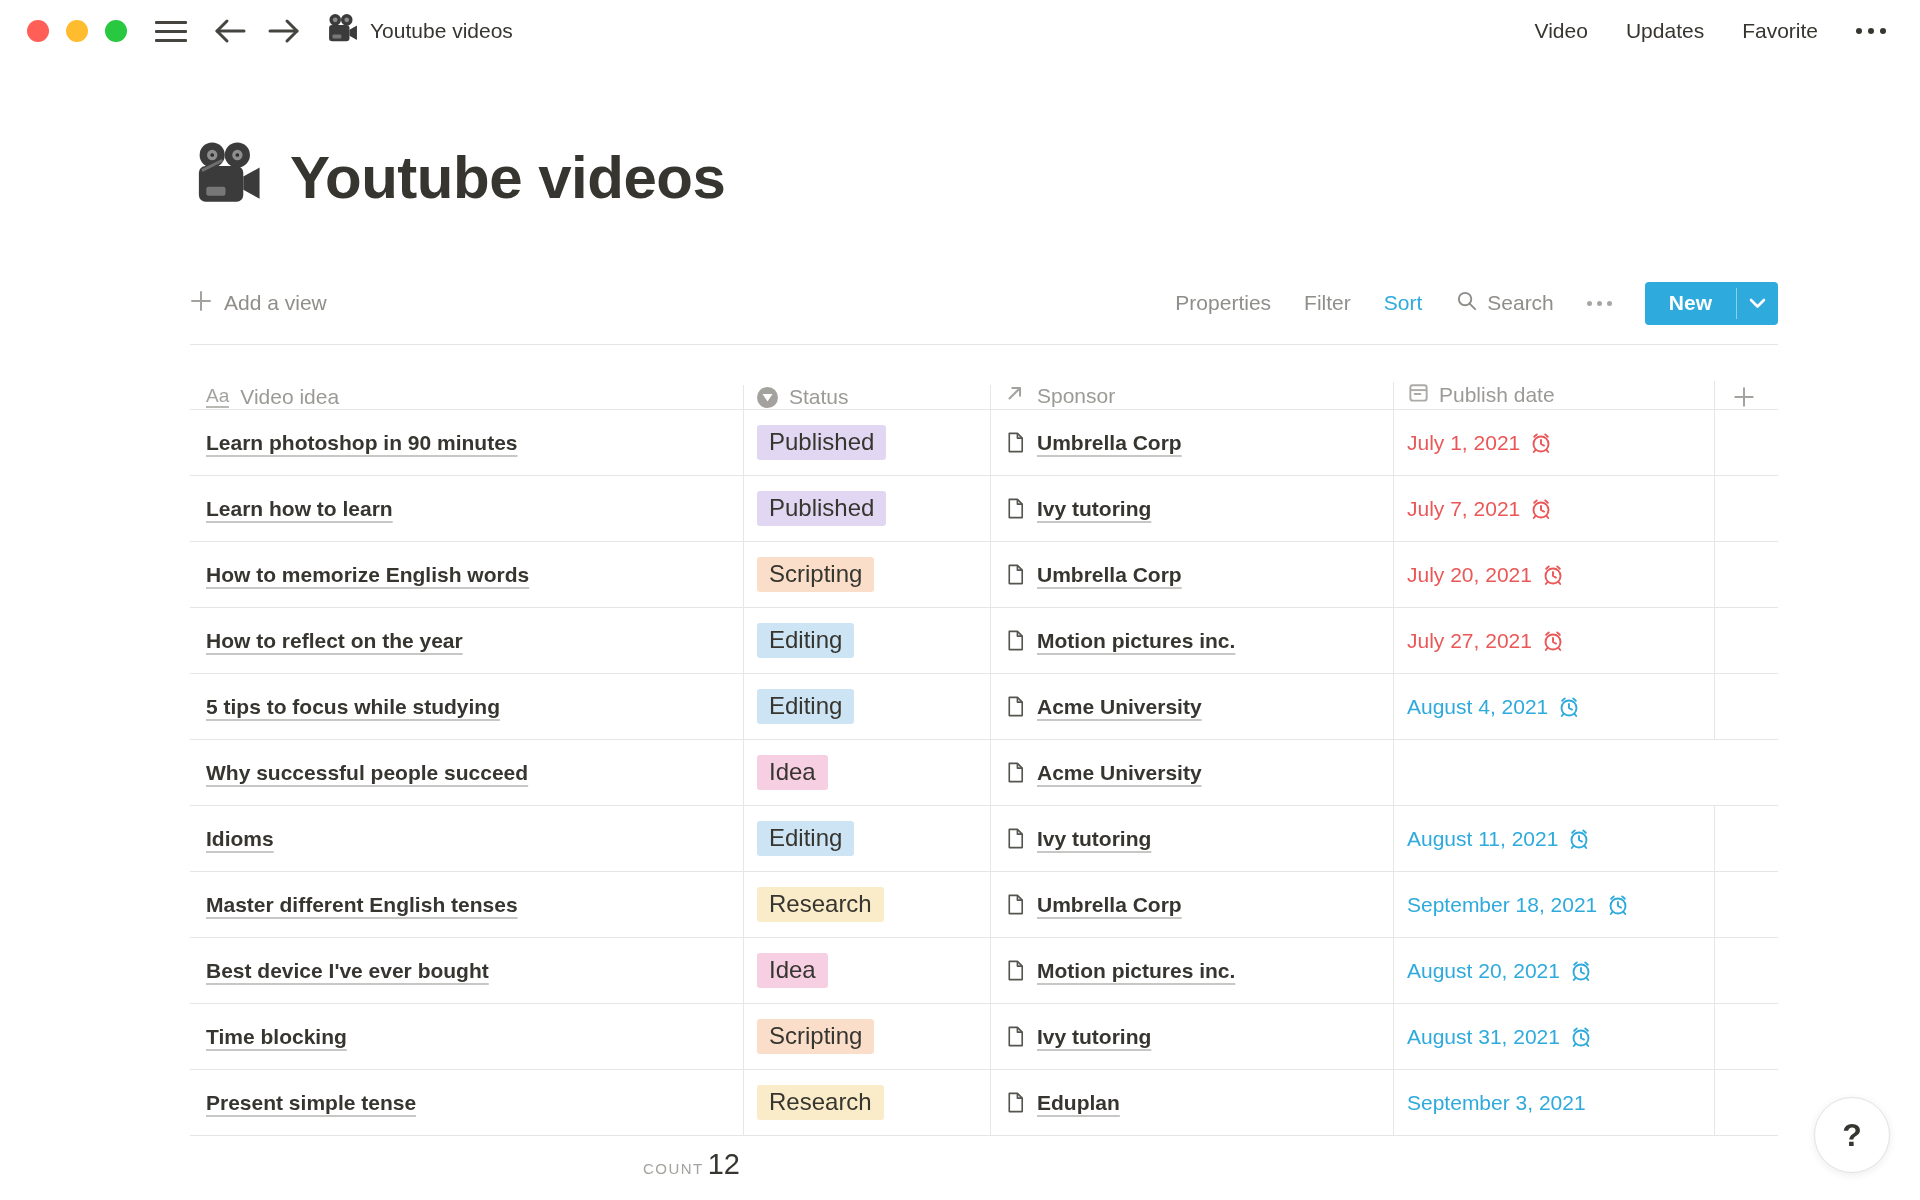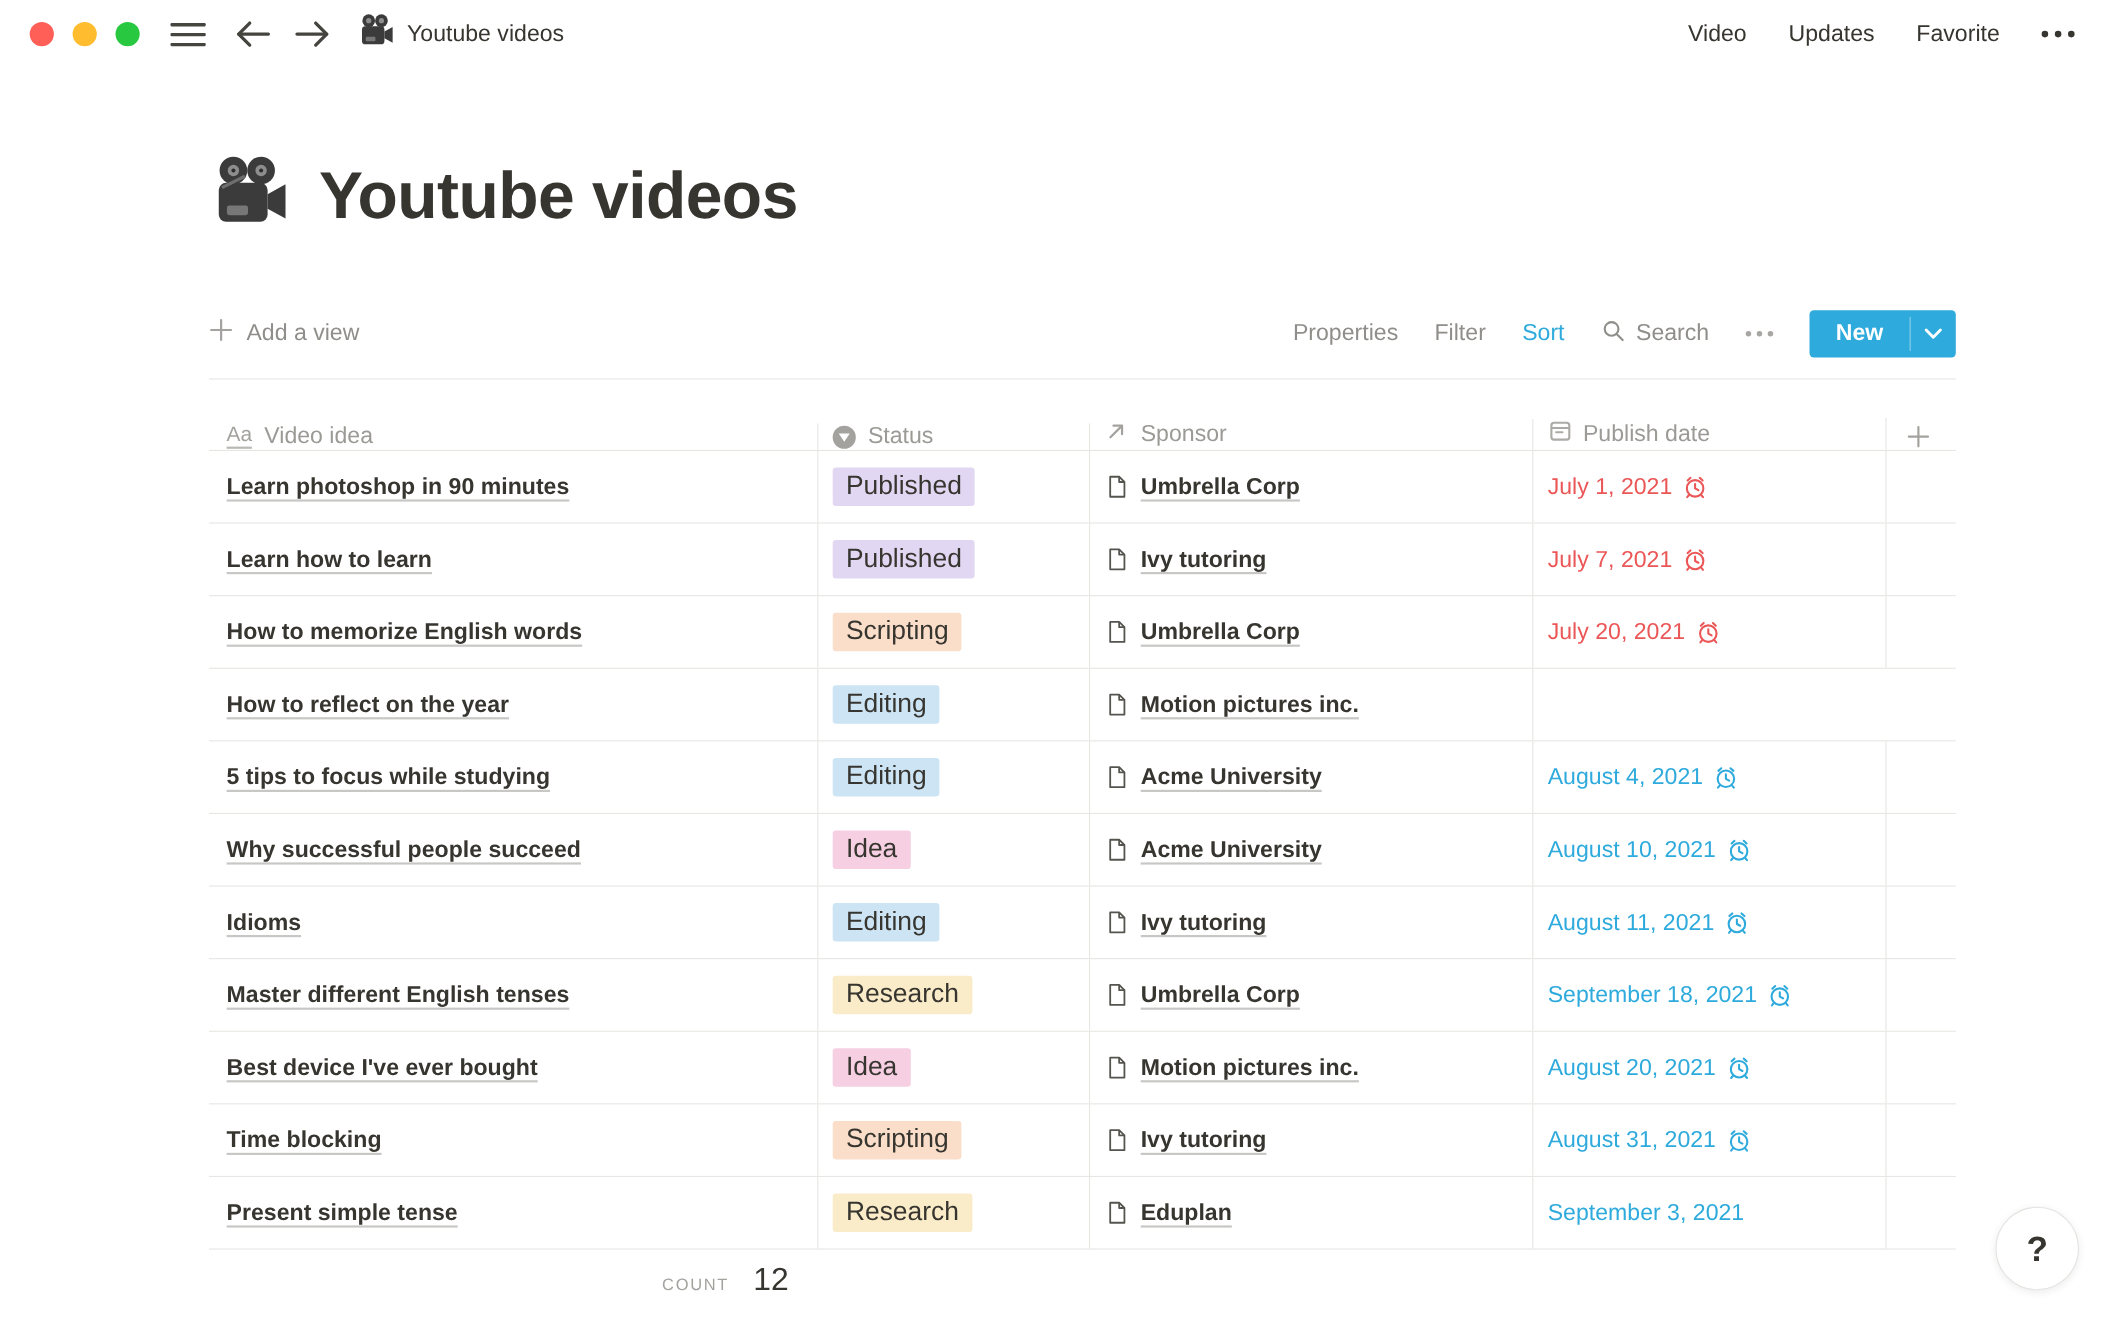--- a/index.html
+++ b/index.html
@@ -54,21 +54,21 @@
   .select-circle { width:21px; height:21px; border-radius:50%; background:#A3A29E; display:flex; align-items:center; justify-content:center; }
   .select-circle svg { display:block; }
   .linkish { font-weight:600; text-decoration:underline; text-decoration-color:rgba(55,53,47,0.28); text-decoration-thickness:1.5px; text-underline-offset:5px; }
   .badge { padding:3px 12px 4px; border-radius:3px; font-size:24px; line-height:1.2; }
   .c-sponsor .page-icon { margin-right:10px; display:flex; }
   .c-date { gap:9px; }
   .c-date .clock { display:flex; }
   .addcol { cursor:pointer; display:flex; align-items:center; padding-left:17px; }
 
   
-  .tfoot { position:absolute; left:183px; top:1148px; width:554px; display:flex; justify-content:flex-end; align-items:baseline; gap:22px; padding-right:20px; }
+  .tfoot { position:absolute; left:206px; top:1148px; width:554px; display:flex; justify-content:flex-end; align-items:baseline; gap:4px; padding-right:20px; }
   .count-label { font-size:15px; letter-spacing:1.5px; color:#A3A29E; }
   .count-value { font-size:29px; color:#37352F; }
 
   
   .help { position:absolute; left:1814px; top:1097px; width:76px; height:76px; border-radius:50%; background:#fff;
     border:1px solid #E4E3E0; box-shadow:0 2px 8px rgba(0,0,0,0.08); display:flex; align-items:center; justify-content:center;
     font-size:32px; font-weight:700; color:#37352F; cursor:pointer; }
 </style>
 </head>
 <body>
@@ -336,20 +336,33 @@
     </div>
     <div class="cell c-sponsor">
       <span class="page-icon">
         <svg width="23" height="23" viewBox="0 0 24 24" fill="none" stroke="#55544F" stroke-width="1.7" stroke-linejoin="round">
               <path d="M5.5 2.5 H14 L19 7.5 V21.5 H5.5 Z"></path>
               <path d="M14 2.5 V7.5 H19"></path>
             </svg>
       </span>
       <span class="linkish">Motion pictures inc.</span>
     </div>
+    <div class="cell c-date" style="color: rgb(235, 87, 87);">
+      <span>July 27, 2021</span>
+      <span class="clock">
+        <svg width="24" height="24" viewBox="0 0 24 24" fill="none" stroke="currentColor" stroke-width="1.9" stroke-linecap="round" stroke-linejoin="round">
+          <circle cx="12" cy="13" r="7.5"></circle>
+          <path d="M12 9 V13 L15 14.6"></path>
+          <path d="M5.2 5.8 L7.8 3.4"></path>
+              <path d="M18.8 5.8 L16.2 3.4"></path>
+          <path d="M6.3 19.2 L4.8 21"></path>
+              <path d="M17.7 19.2 L19.2 21"></path>
+        </svg>
+      </span>
+    </div>
     <div class="cell c-plus"></div>
   </div>
 
   <div class="trow">
     <div class="cell c-idea">
       <span class="linkish">5 tips to focus while studying</span>
     </div>
     <div class="cell c-status">
       <span class="badge" style="background: rgb(205, 228, 245);">Editing</span>
     </div>
@@ -386,33 +399,20 @@
       <span class="badge" style="background: rgb(246, 207, 226);">Idea</span>
     </div>
     <div class="cell c-sponsor">
       <span class="page-icon">
         <svg width="23" height="23" viewBox="0 0 24 24" fill="none" stroke="#55544F" stroke-width="1.7" stroke-linejoin="round">
               <path d="M5.5 2.5 H14 L19 7.5 V21.5 H5.5 Z"></path>
               <path d="M14 2.5 V7.5 H19"></path>
             </svg>
       </span>
       <span class="linkish">Acme University</span>
-    </div>
-    <div class="cell c-date" style="color: rgb(46, 170, 220);">
-      <span>August 10, 2021</span>
-      <span class="clock">
-        <svg width="24" height="24" viewBox="0 0 24 24" fill="none" stroke="currentColor" stroke-width="1.9" stroke-linecap="round" stroke-linejoin="round">
-          <circle cx="12" cy="13" r="7.5"></circle>
-          <path d="M12 9 V13 L15 14.6"></path>
-          <path d="M5.2 5.8 L7.8 3.4"></path>
-              <path d="M18.8 5.8 L16.2 3.4"></path>
-          <path d="M6.3 19.2 L4.8 21"></path>
-              <path d="M17.7 19.2 L19.2 21"></path>
-        </svg>
-      </span>
     </div>
     <div class="cell c-plus"></div>
   </div>
 
   <div class="trow">
     <div class="cell c-idea">
       <span class="linkish">Idioms</span>
     </div>
     <div class="cell c-status">
       <span class="badge" style="background: rgb(205, 228, 245);">Editing</span>

